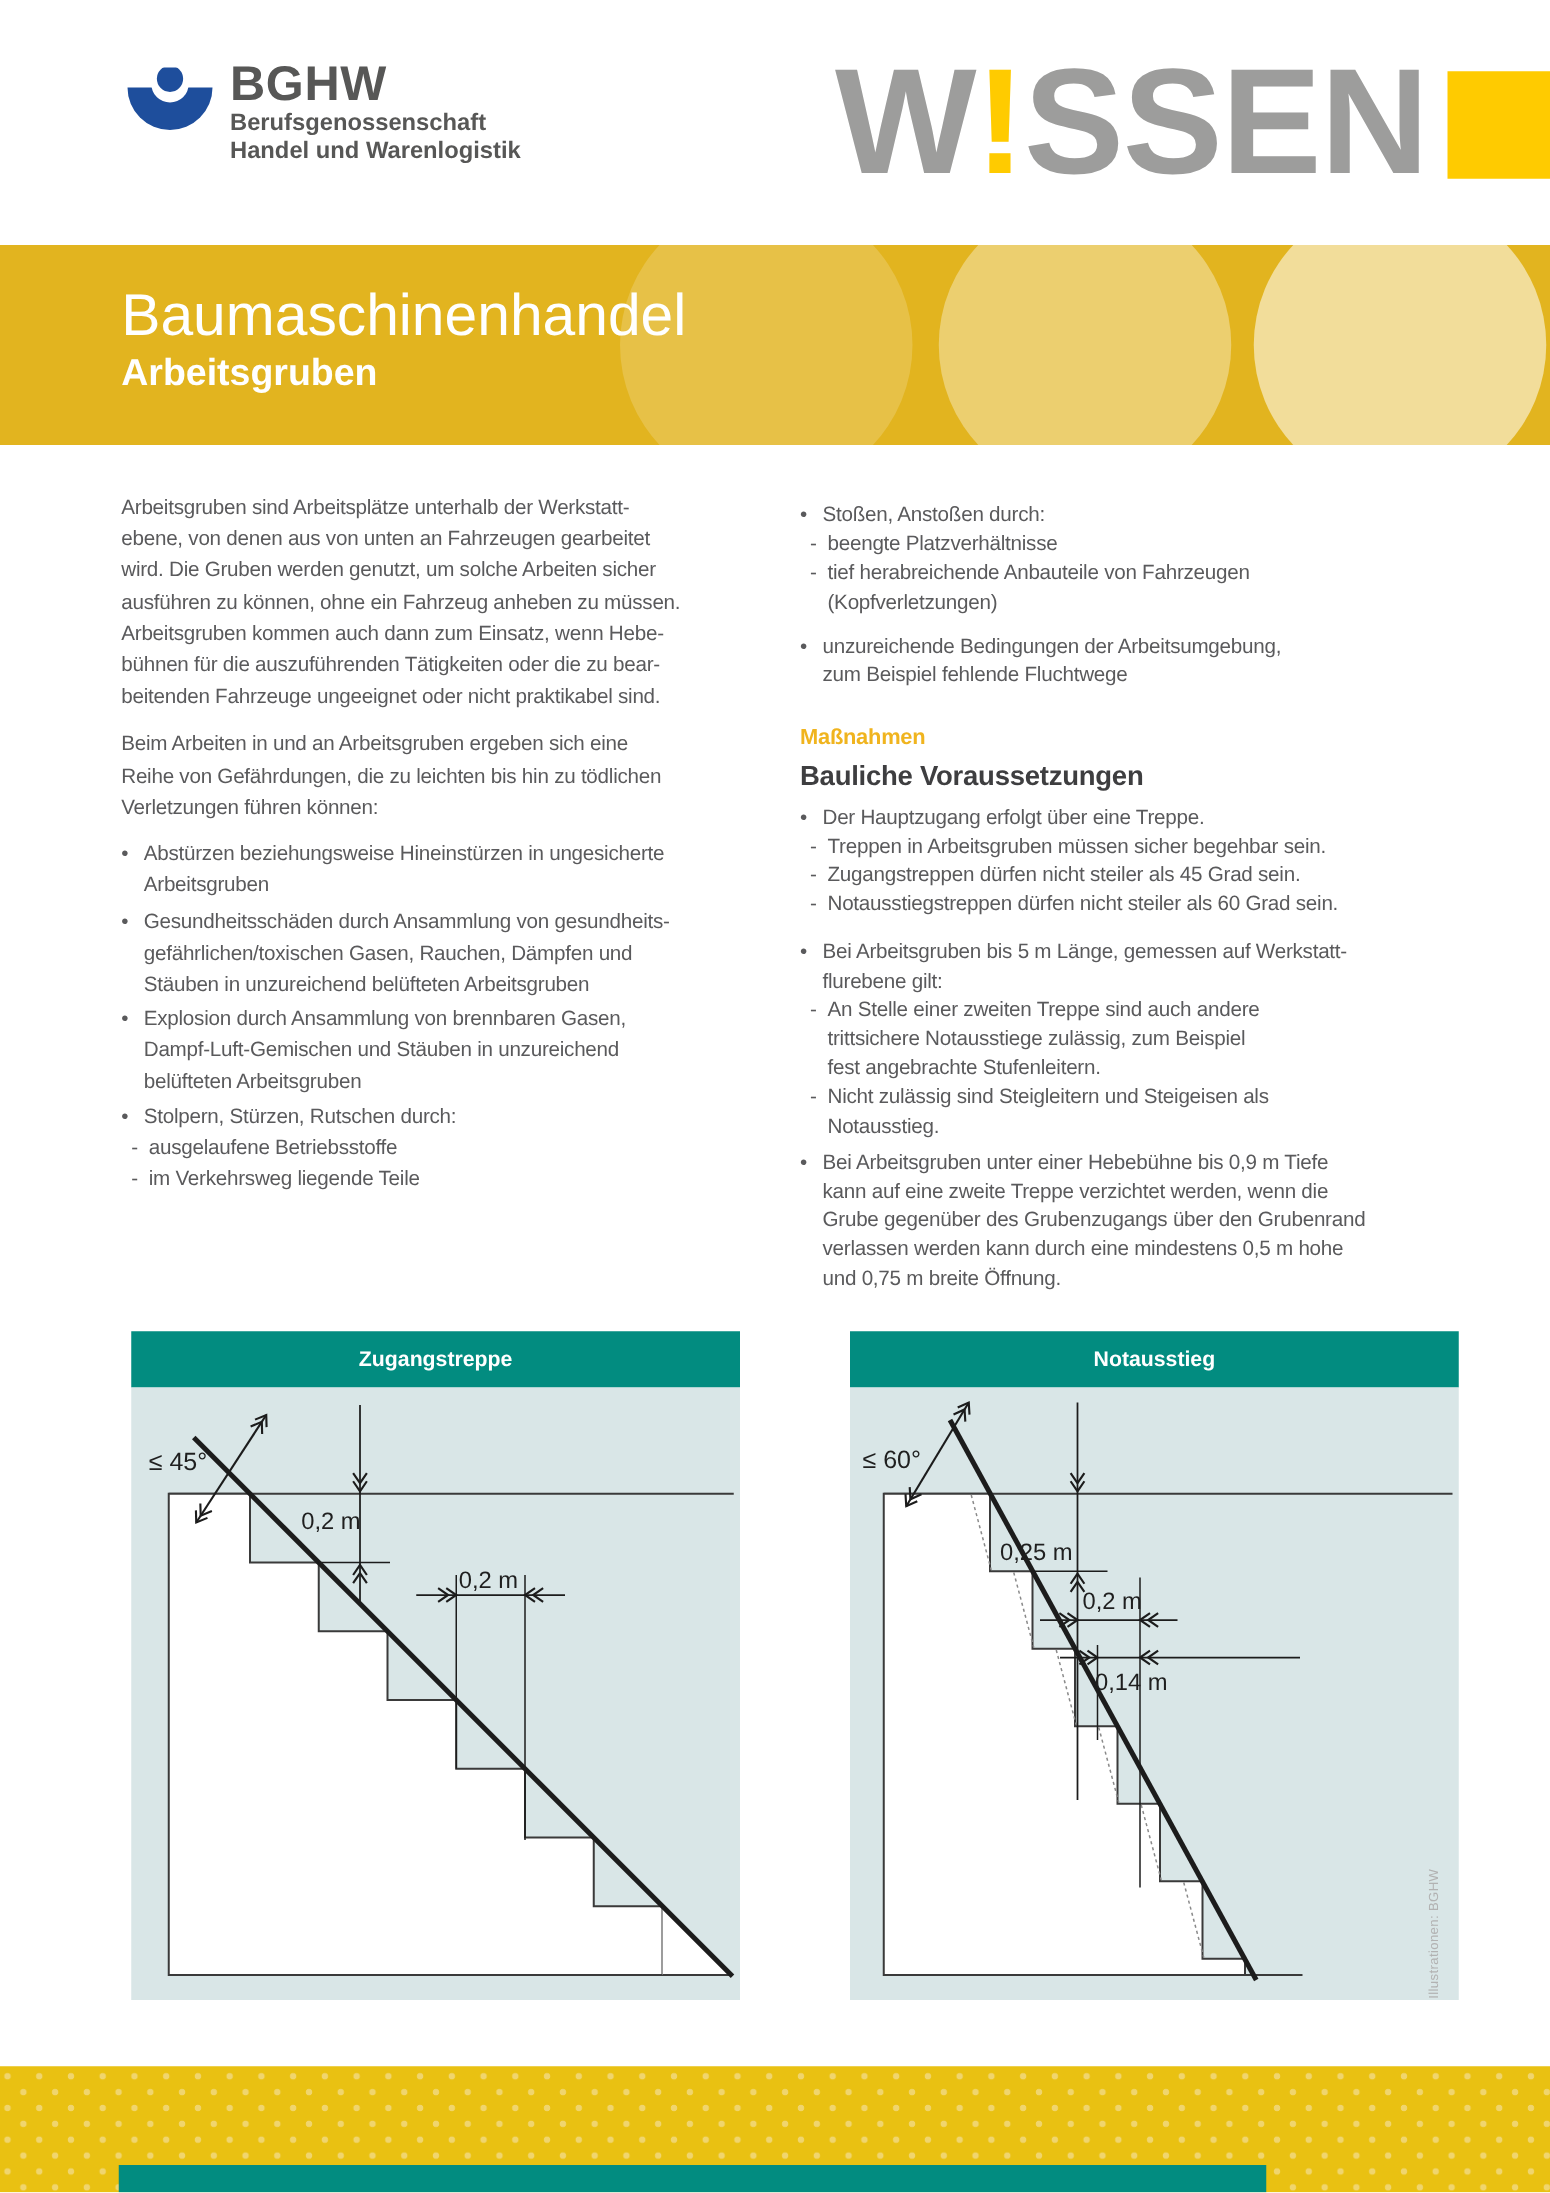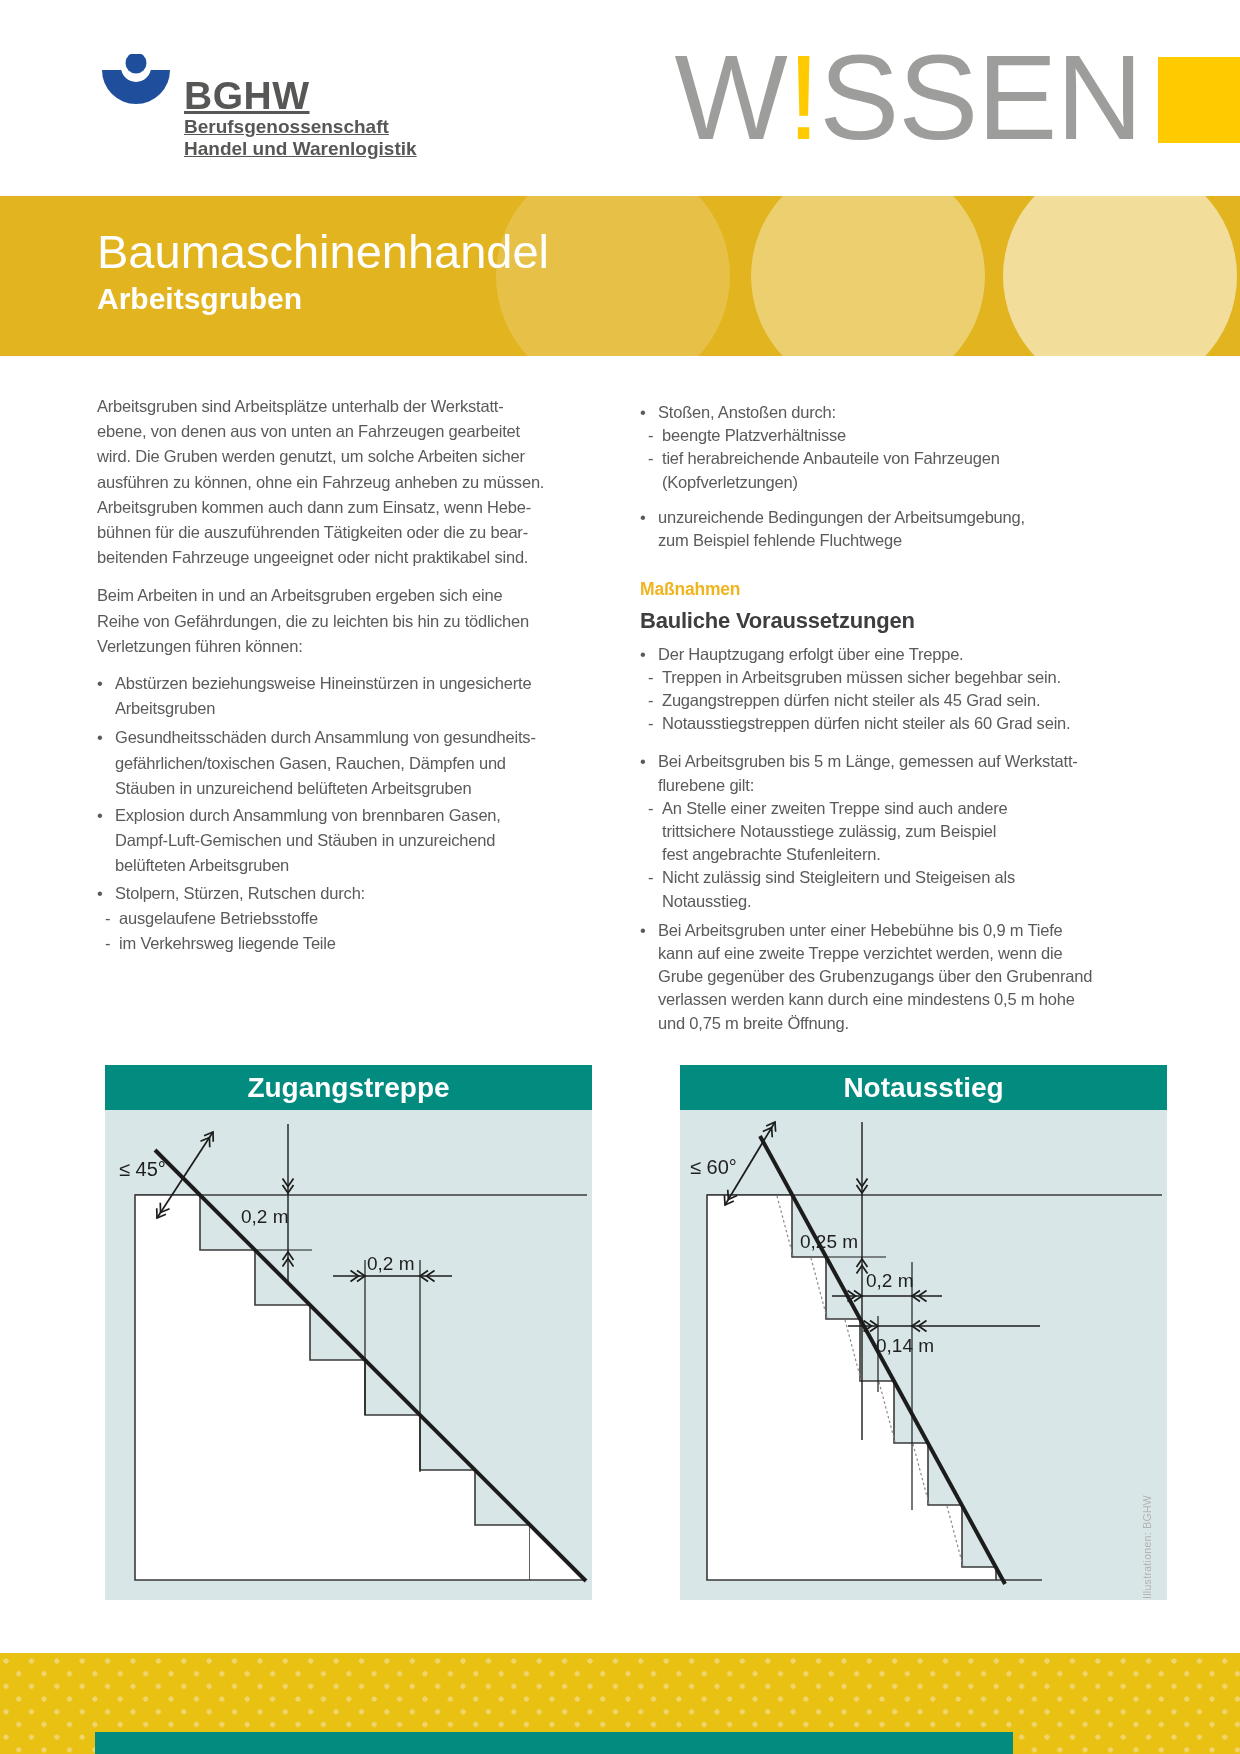--- a/index.html
+++ b/index.html
@@ -1,23 +1,23 @@
 <!DOCTYPE html>
 <html style="--banner-gold: #e2b41f; --heading-gold: #f0b41e; --accent-yellow: #ffcb00; --teal: #028c80; --panel-bg: #d9e6e7; --logo-blue: #1e4e9c; --wordmark-gray: #9d9d9c; --text-gray: #5a5a5c; --footer-gold: #e9c112; --footer-dot: #f0d56e;"><head>
 <meta charset="utf-8">
 <style>
   html,body{margin:0;padding:0;background:#fff;}
   .page{position:relative;width:1240px;height:1754px;background:#fff;overflow:hidden;
         font-family:"Liberation Sans",sans-serif;}
   
   .bghw-icon{position:absolute;left:100px;top:54px;width:72px;height:52px;}
-  .bghw-text{position:absolute;left:184px;top:76px;color:#575756;text-decoration:underline;}
+  .bghw-text{position:absolute;left:184px;top:48px;color:#575756;}
   .bghw-name{font-size:39px;font-weight:bold;line-height:40px;letter-spacing:.5px;}
   .bghw-sub{font-size:19px;font-weight:bold;line-height:21.5px;}
-  .wissen{position:absolute;right:98px;top:37px;font-size:120px;font-weight:normal;
+  .wissen{position:absolute;right:98px;top:37px;font-size:120px;font-weight:bold;
           line-height:120px;letter-spacing:-1px;color:var(--wordmark-gray,#9d9d9c);white-space:nowrap;margin-left:36px;}
   .wissen .bang{color:var(--accent-yellow,#ffcb00);}
   .accent-square{position:absolute;right:0;top:57px;width:82px;height:86px;
           background:var(--accent-yellow,#ffcb00);}
   
   .banner{position:absolute;left:0;top:196px;width:1240px;height:160px;
           background:var(--banner-gold,#e2b41f);overflow:hidden;}
   .banner .circ{position:absolute;top:50%;transform:translateY(-50%);width:234px;height:234px;border-radius:50%;}
   .banner .c1{left:496px;background:rgba(255,255,255,.18);}
   .banner .c2{left:751px;background:rgba(255,255,255,.36);}
@@ -31,21 +31,21 @@
   .pre{white-space:pre;}
   .gold-heading{color:var(--heading-gold,#f0b41e);font-weight:bold;font-size:17.5px;}
   .sub-heading{color:#3e3e40;font-weight:bold;font-size:22px;}
   .b{display:flex;}
   .b>.m{width:18px;flex:none;}
   .s{display:flex;margin-left:8px;}
   .s>.m{width:14px;flex:none;}
   
   .panel{position:absolute;top:1065px;width:487px;}
   .panel-l{left:105px;} .panel-r{left:680px;}
-  .panel-head{height:45px;background:var(--teal,#028c80);color:#fff;font-weight:bold;font-size:28px;
+  .panel-head{height:45px;background:var(--teal,#028c80);color:#fff;font-weight:bold;font-size:17px;
               display:flex;align-items:center;justify-content:center;}
   .panel-body{height:490px;background:var(--panel-bg,#d9e6e7);position:relative;}
   .panel-body svg{position:absolute;left:0;top:0;}
   svg text{font-family:"Liberation Sans",sans-serif;fill:#1f1f1f;}
   .credit{position:absolute;left:1141px;top:1599px;transform:rotate(-90deg);transform-origin:0 0;
           font-size:10.5px;color:#b2b2b2;letter-spacing:.3px;white-space:nowrap;}
   
   .footer{position:absolute;left:0;top:1653px;width:1240px;height:101px;
           background-color:var(--footer-gold,#e9c112);
           background-image:

